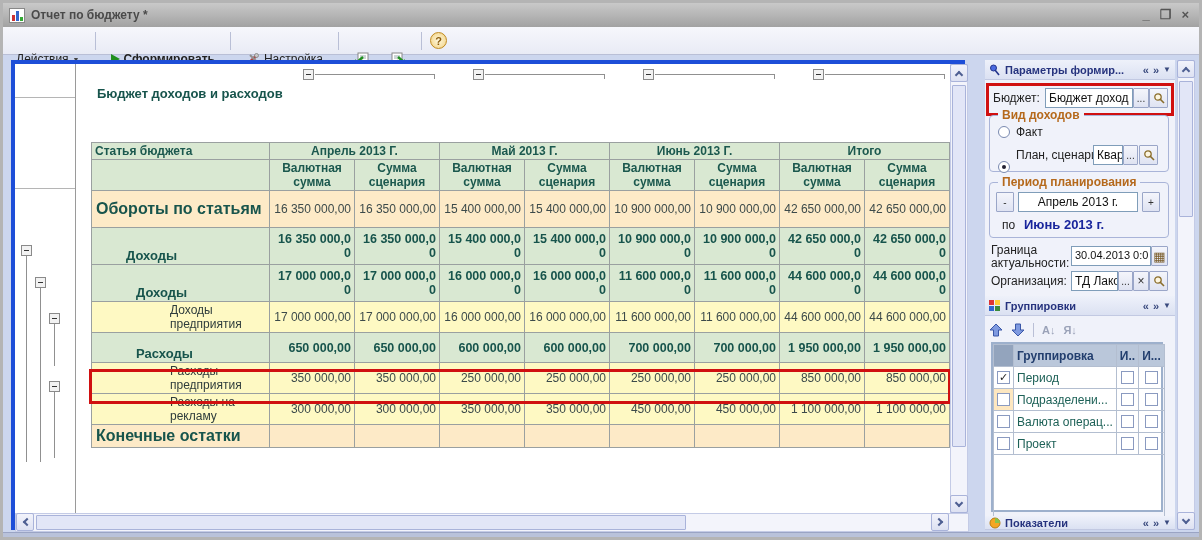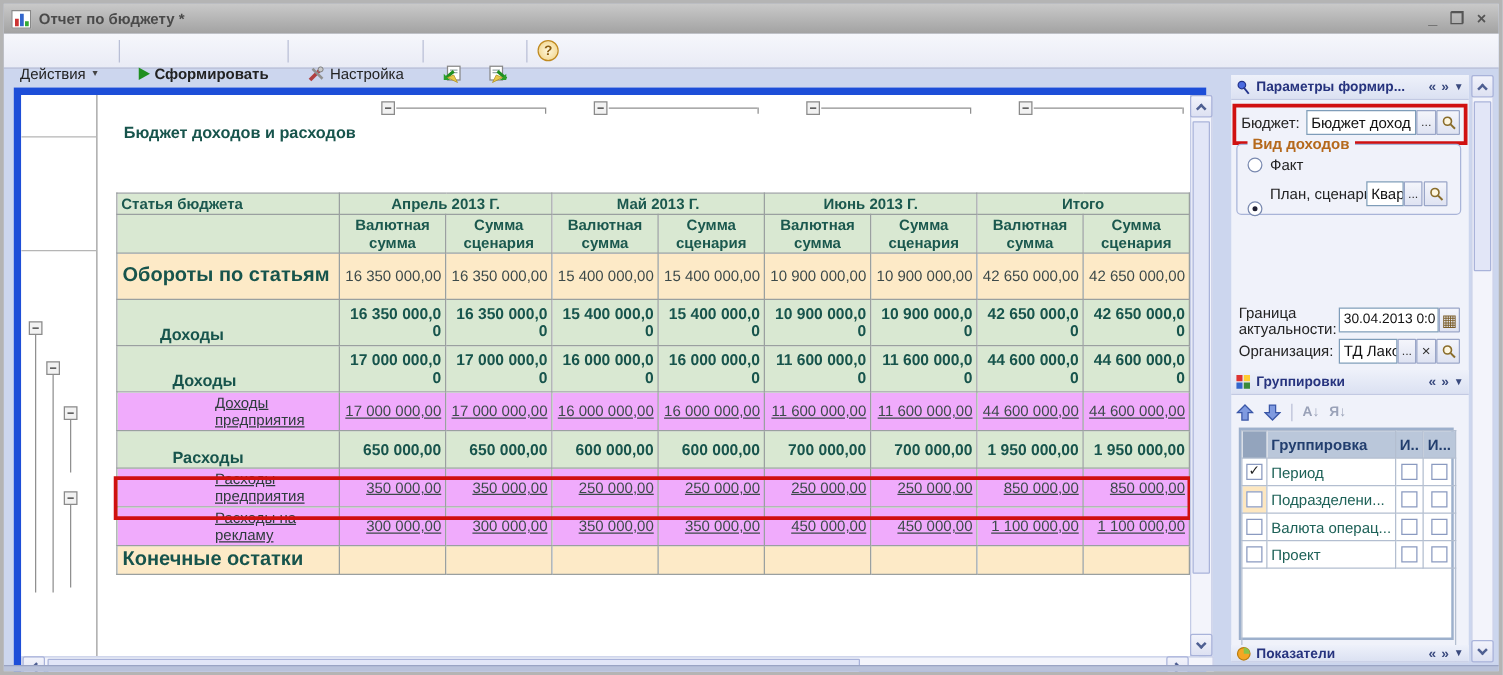--- a/index.html
+++ b/index.html
@@ -21,21 +21,21 @@
   
   .toolbar{left:0;top:24px;width:1196px;height:28px;background:linear-gradient(#f6f7fc,#e9ebf5);border-bottom:1px solid #b9bfd6;display:flex;align-items:center;padding:0 6px;gap:6px;font-size:12px;color:#222;}
   .tbtn{display:flex;align-items:center;gap:4px;padding:3px 6px;border:1px solid transparent;border-radius:2px;margin-top:37px;}
   .tsep{width:1px;height:18px;background:#b9bfd6;margin:0 2px;}
   .play{width:0;height:0;border-left:9px solid #1f8f1f;border-top:5px solid transparent;border-bottom:5px solid transparent;}
   .bold{font-weight:bold;}
   .dd{font-size:7px;color:#444;}
   .helpbtn{width:17px;height:17px;border-radius:50%;border:1px solid #c08a20;background:radial-gradient(#fff8dd,#f0d080);color:#8a5c10;font-weight:bold;font-size:11px;display:flex;align-items:center;justify-content:center;}
 
   
-  .rwidget{left:8px;top:67px;width:954px;height:470px;background:#fff;border:6px solid #1d4ed8;}
+  .rwidget{left:8px;top:57px;width:954px;height:470px;background:#fff;border:4px solid #1d4ed8;}
   .rcontent{position:absolute;left:0;top:0;width:935px;height:449px;overflow:hidden;background:#fff;}
   .marginV{position:absolute;left:60px;top:0;width:1px;height:449px;background:#9a9a9a;}
   .marginH{position:absolute;left:0;width:60px;height:1px;background:#b5b5b5;}
   .rtitle{position:absolute;left:82px;top:22px;font-size:13px;font-weight:bold;color:#17544c;}
 
   
   .minusbox{position:absolute;width:11px;height:11px;background:#f2f2f2;border:1px solid #8a8a8a;}
   .minusbox::after{content:"";position:absolute;left:2px;top:4px;width:5px;height:1px;background:#333;}
   .gline{position:absolute;height:1px;background:#909090;}
   .vline{position:absolute;width:1px;background:#909090;}
@@ -47,21 +47,21 @@
   .col-n{width:85px;}
   .hgreen{background:#d9e8d2;color:#1b584e;font-weight:bold;font-size:12px;text-align:center;}
   .hleft{text-align:left;}
   td.num{text-align:right;vertical-align:middle;overflow-wrap:anywhere;word-break:break-word;line-height:14px;}
   tr.r-orange td{background:#fdeac7;}
   tr.r-orange td.lbl{color:#17544c;font-weight:bold;font-size:16px;line-height:18px;vertical-align:middle;padding-left:4px;}
   tr.r-orange td.num{color:#3c4a4a;font-size:12px;}
   tr.r-green td{background:#d9e8d2;}
   tr.r-green td.lbl{color:#17544c;font-weight:bold;font-size:13px;vertical-align:bottom;}
   tr.r-green td.num{color:#17544c;font-weight:bold;font-size:12.5px;}
-  tr.r-plain td{background:#f0abfc;text-decoration:underline;}
+  tr.r-plain td{background:#fef9c3;}
   tr.r-plain td.lbl{color:#2e3c3c;font-size:12px;vertical-align:bottom;}
   tr.r-plain td.num{color:#3c4a4a;font-size:12px;}
   .pad1{padding-left:34px !important;}
   .pad2{padding-left:44px !important;}
   .pad3{padding-left:78px !important;}
   .redbox{position:absolute;border:3px solid #d01010;background:transparent;pointer-events:none;}
 
   
   .sbtrack{background:#f3f4fb;border:1px solid #c4cbe6;}
   .sbthumb{position:absolute;background:#e2e6f7;border:1px solid #a9b3da;border-radius:1px;}
@@ -368,20 +368,28 @@
       <div class="abs field" style="left:103px;top:29px;width:30px;height:20px;">Квар</div>
       <div class="abs sqbtn" style="left:133px;top:29px;width:15px;height:20px;">...</div>
       <div class="abs sqbtn" style="left:149px;top:29px;width:19px;height:20px;">
         <svg width="12" height="12" viewBox="0 0 12 12">
             <circle cx="5" cy="5" r="3.2" fill="#fdf6e0" stroke="#8a6d2b" stroke-width="1.3"></circle>
             <line x1="7.5" y1="7.5" x2="11" y2="11" stroke="#8a6d2b" stroke-width="1.6"></line>
           </svg>
       </div>
     </div>
 
+    <div class="grpbox" style="left:4px;top:122px;width:180px;height:56px;">
+      <span class="legend">Период планирования</span>
+      <div class="abs sqbtn" style="left:6px;top:9px;width:18px;height:20px;">-</div>
+      <div class="abs field" style="left:28px;top:9px;width:120px;height:20px;text-align:center;">Апрель 2013 г.</div>
+      <div class="abs sqbtn" style="left:152px;top:9px;width:18px;height:20px;">+</div>
+      <div class="abs plabel" style="left:12px;top:35px;">по</div>
+      <div class="abs blue-bold" style="left:34px;top:34px;font-size:13px;">Июнь 2013 г.</div>
+    </div>
 
     <div class="abs plabel" style="left:6px;top:184px;width:78px;line-height:13px;">Граница актуальности:</div>
     <div class="abs field" style="left:86px;top:186px;width:80px;height:20px;font-size:11px;">30.04.2013 0:0</div>
     <div class="abs sqbtn" style="left:166px;top:186px;width:17px;height:20px;color:#7a5c28;font-size:13px;">▦</div>
 
     <div class="abs plabel" style="left:6px;top:214px;">Организация:</div>
     <div class="abs field" style="left:86px;top:211px;width:47px;height:20px;">ТД Лако</div>
     <div class="abs sqbtn" style="left:133px;top:211px;width:15px;height:20px;">...</div>
     <div class="abs sqbtn" style="left:148px;top:211px;width:16px;height:20px;font-size:12px;">×</div>
     <div class="abs sqbtn" style="left:164px;top:211px;width:19px;height:20px;">

